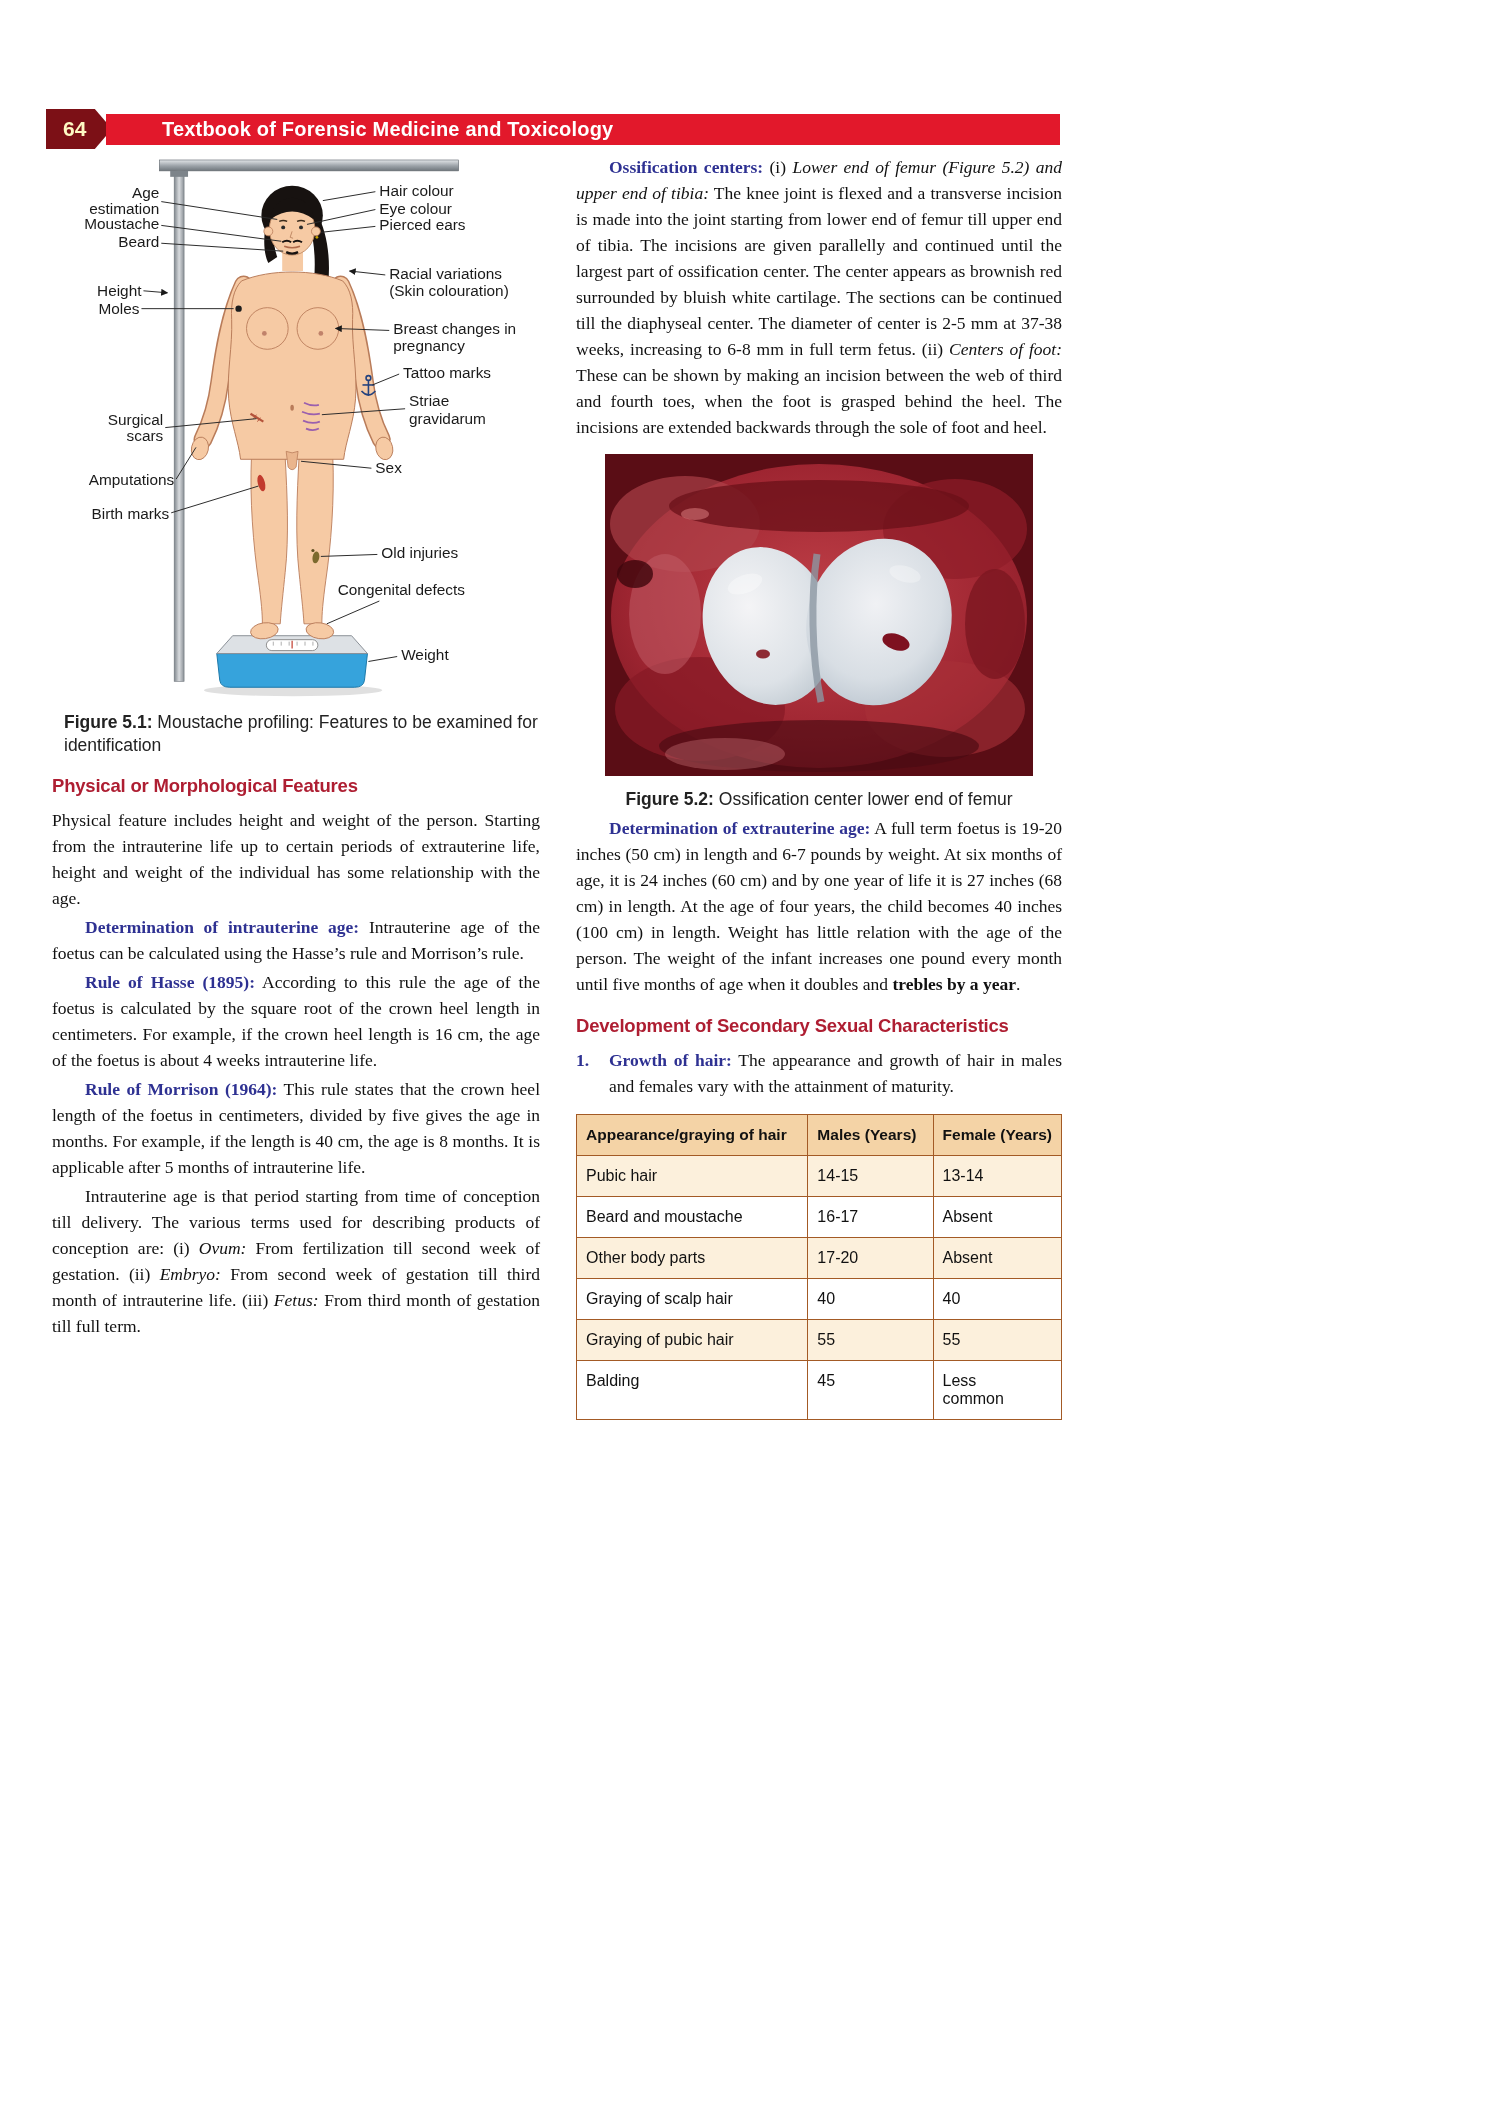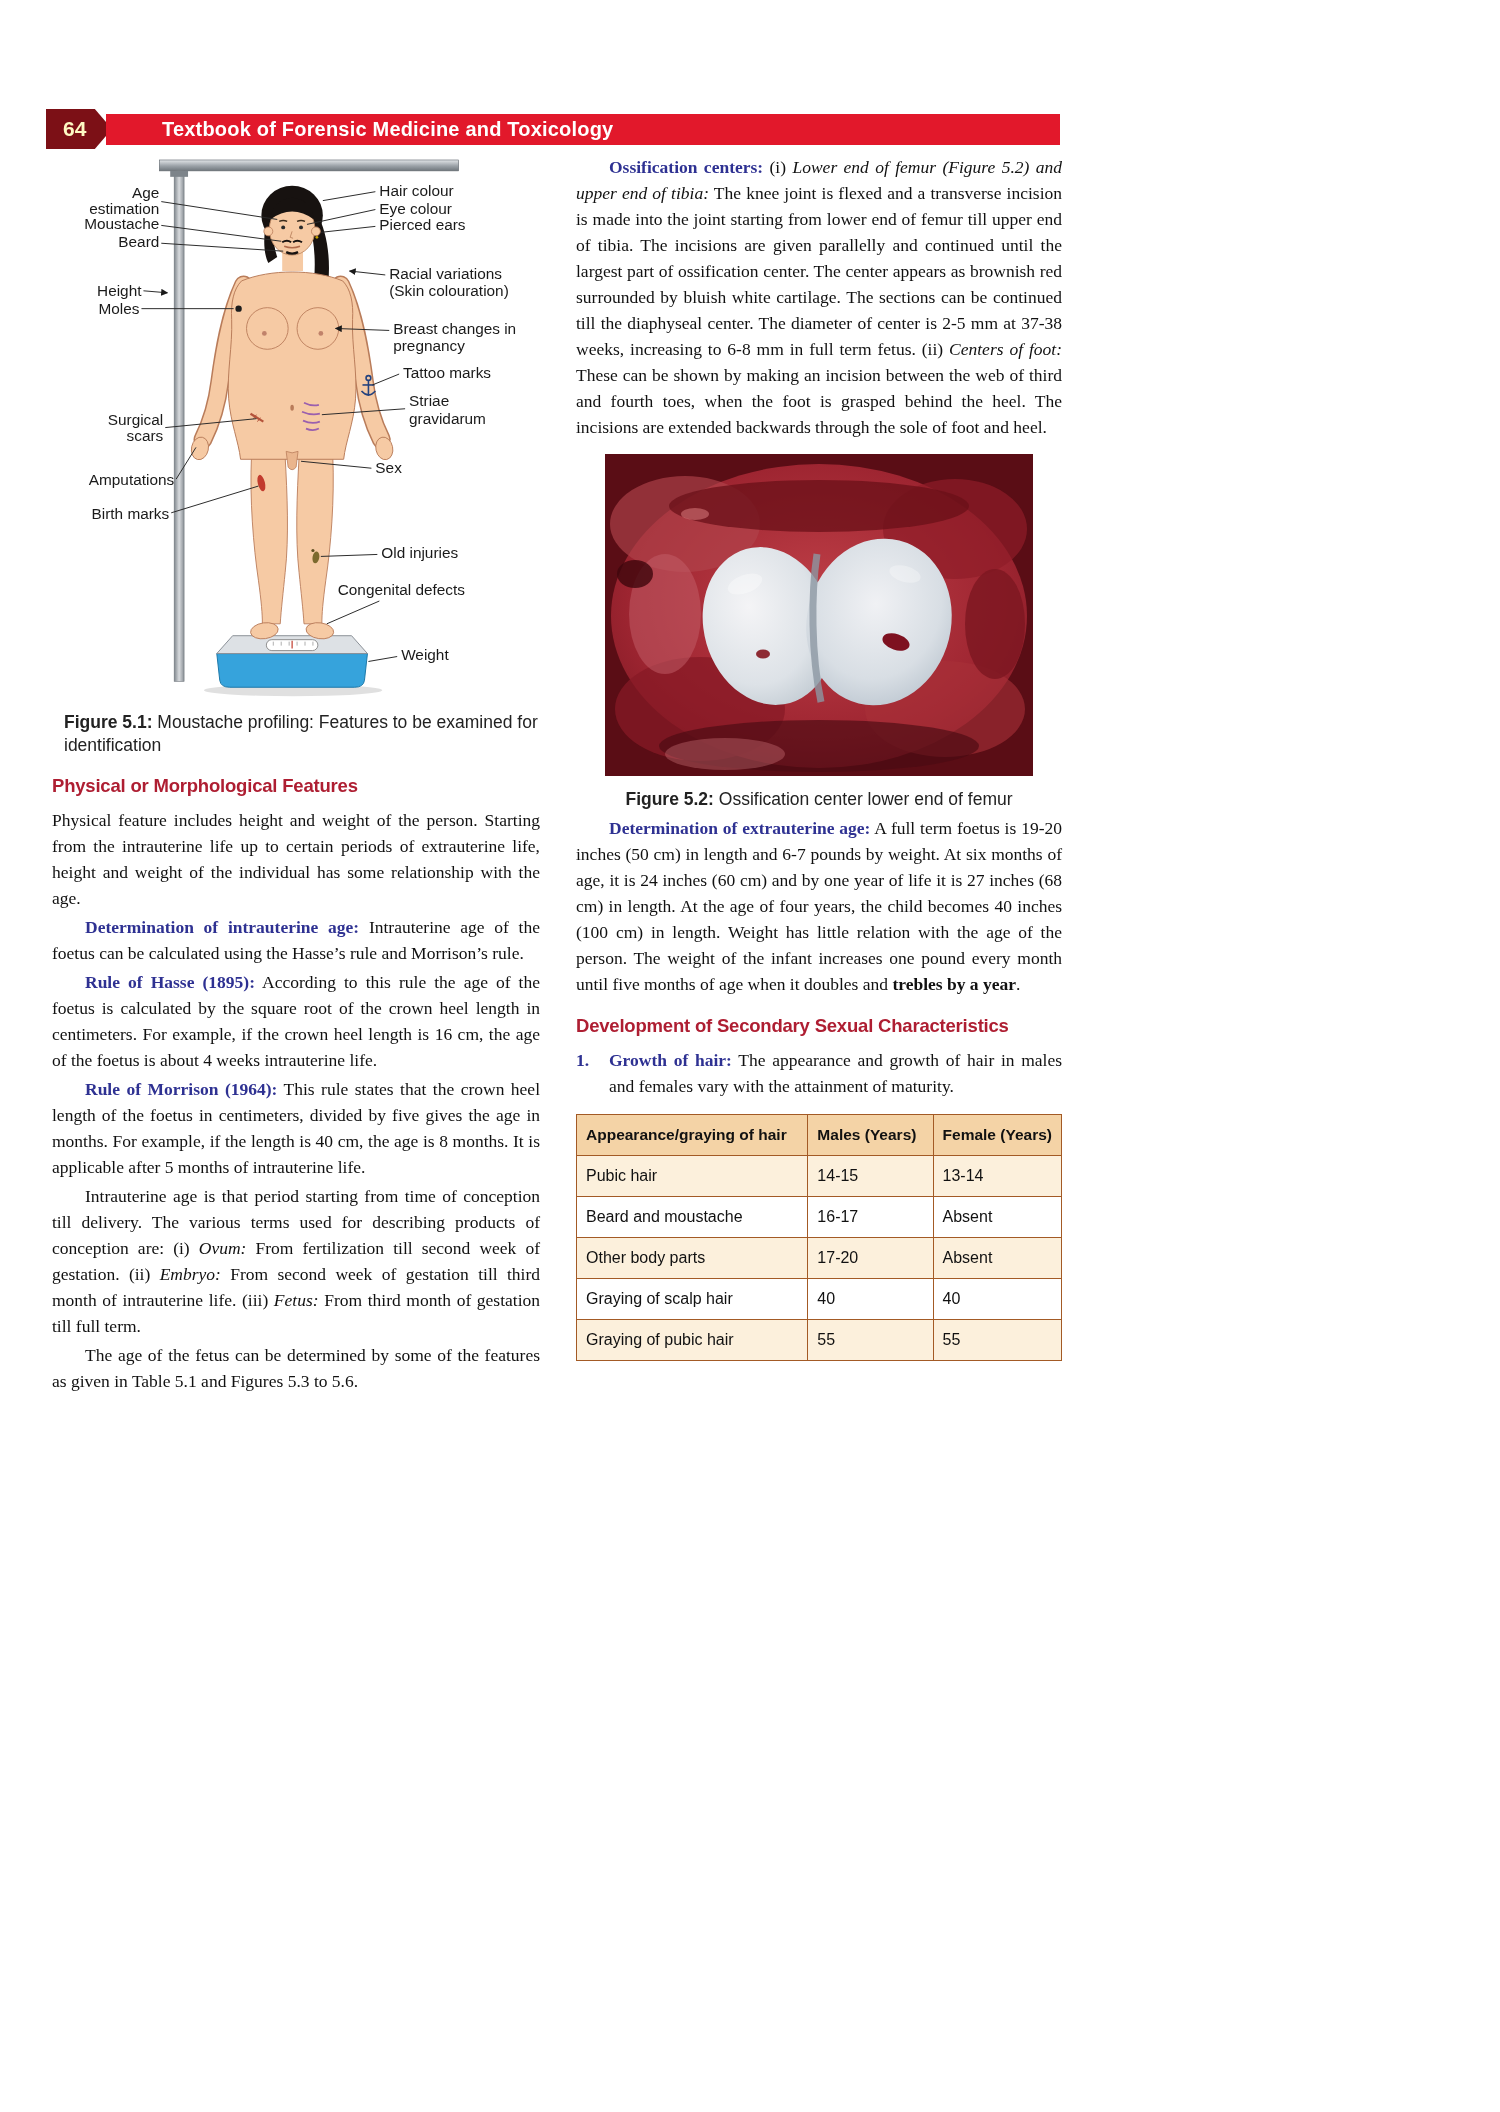--- a/index.html
+++ b/index.html
@@ -232,21 +232,20 @@
       </p>
       <p class="para indent">
         <b class="lead">Rule of Hasse (1895):</b><span> According to this rule the age of the foetus is calculated by the square root of the crown heel length in centimeters. For example, if the crown heel length is 16 cm, the age of the foetus is about 4 weeks intrauterine life.</span>
       </p>
       <p class="para indent">
         <b class="lead">Rule of Morrison (1964):</b><span> This rule states that the crown heel length of the foetus in centimeters, divided by five gives the age in months. For example, if the length is 40 cm, the age is 8 months. It is applicable after 5 months of intrauterine life.</span>
       </p>
       <p class="para indent">
         <span>Intrauterine age is that period starting from time of conception till delivery. The various terms used for describing products of conception are: (i) </span><span class="emph">Ovum:</span><span> From fertilization till second week of gestation. (ii) </span><span class="emph">Embryo:</span><span> From second week of gestation till third month of intrauterine life. (iii) </span><span class="emph">Fetus:</span><span> From third month of gestation till full term.</span>
       </p>
-      <p class="para indent"><span>The age of the fetus can be determined by some of the features as given in Table 5.1 and Figures 5.3 to 5.6.</span></p>
     </div>
   </div>
 
   <div class="col col-right">
 
     <div class="bodytext">
       <p class="para indent">
         <b class="lead">Ossification centers:</b><span> (i) </span><span class="emph">Lower end of femur (Figure 5.2) and upper end of tibia:</span><span> The knee joint is flexed and a transverse incision is made into the joint starting from lower end of femur till upper end of tibia. The incisions are given parallelly and continued until the largest part of ossification center. The center appears as brownish red surrounded by bluish white cartilage. The sections can be continued till the diaphyseal center. The diameter of center is 2-5 mm at 37-38 weeks, increasing to 6-8 mm in full term fetus. (ii) </span><span class="emph">Centers of foot:</span><span> These can be shown by making an incision between the web of third and fourth toes, when the foot is grasped behind the heel. The incisions are extended backwards through the sole of foot and heel.</span>
       </p>
     </div>
@@ -337,17 +336,22 @@
         <tr>
           <td>Graying of scalp hair</td>
           <td>40</td>
           <td>40</td>
         </tr>
         <tr>
           <td>Graying of pubic hair</td>
           <td>55</td>
           <td>55</td>
         </tr>
+        <tr>
+          <td>Balding</td>
+          <td>45</td>
+          <td><span class="wrap-narrow">Less common</span></td>
+        </tr>
       </tbody>
     </table>
   </div>
 
 </div>
 
 </body></html>

